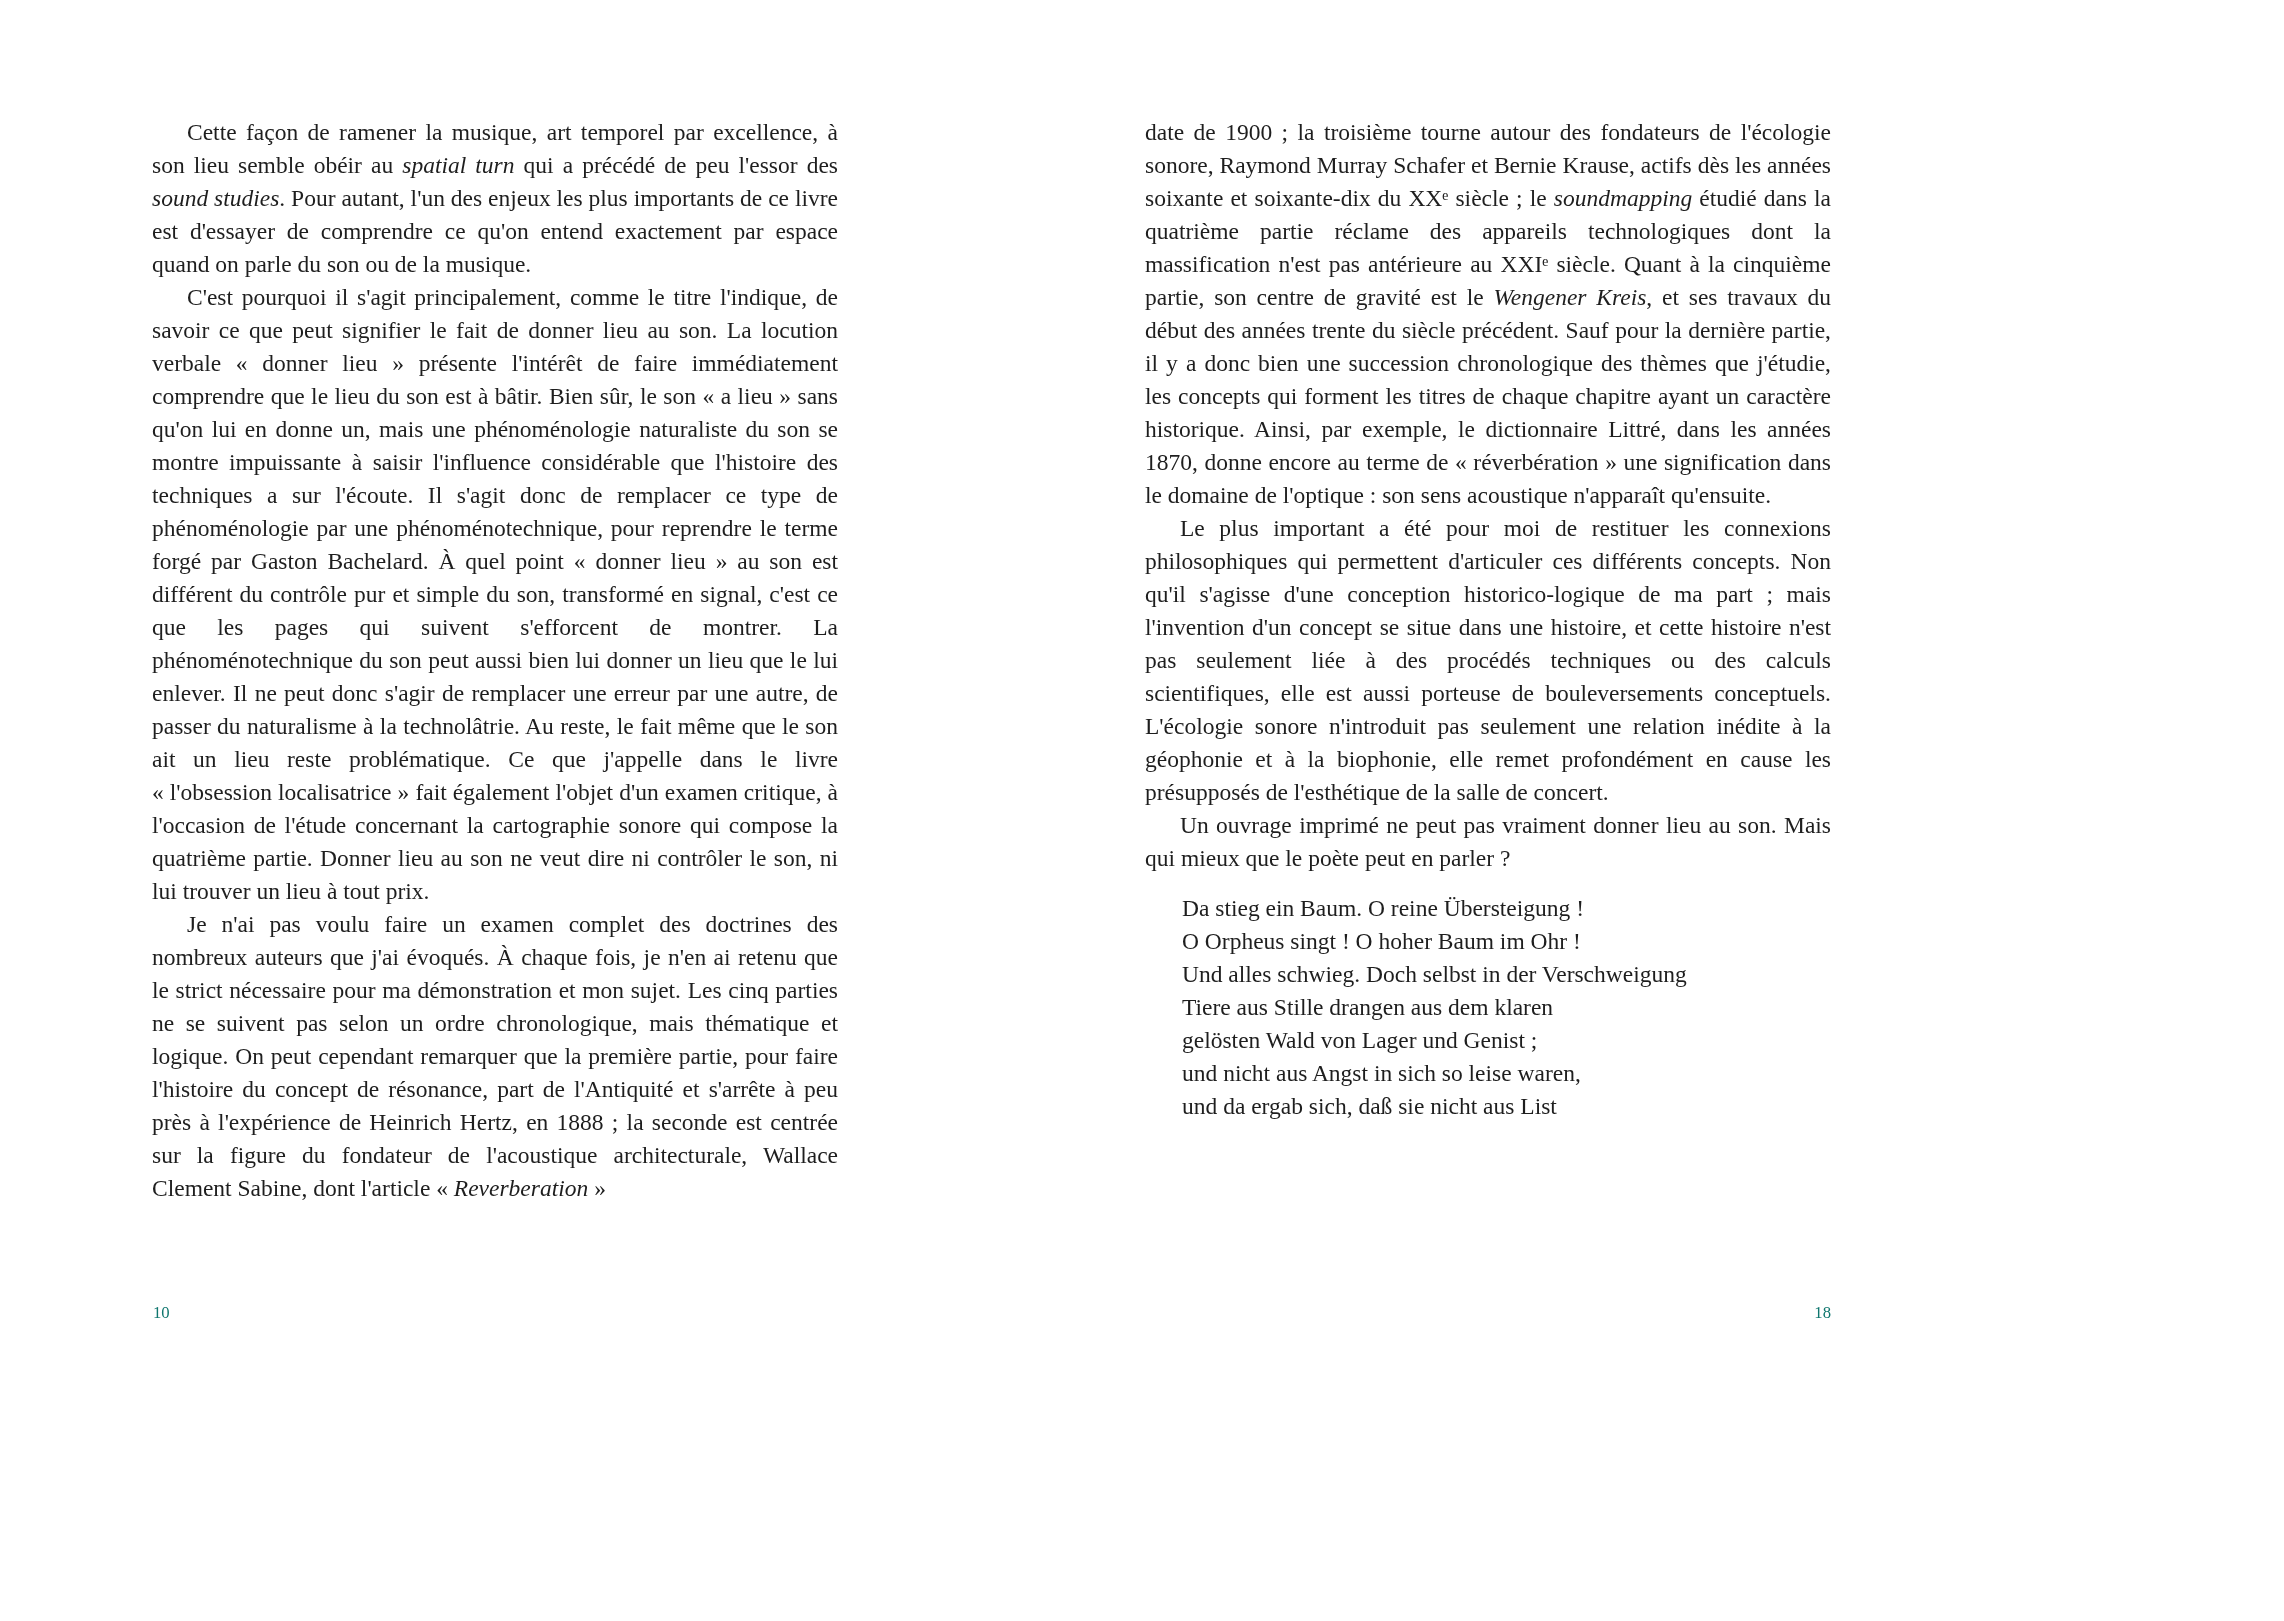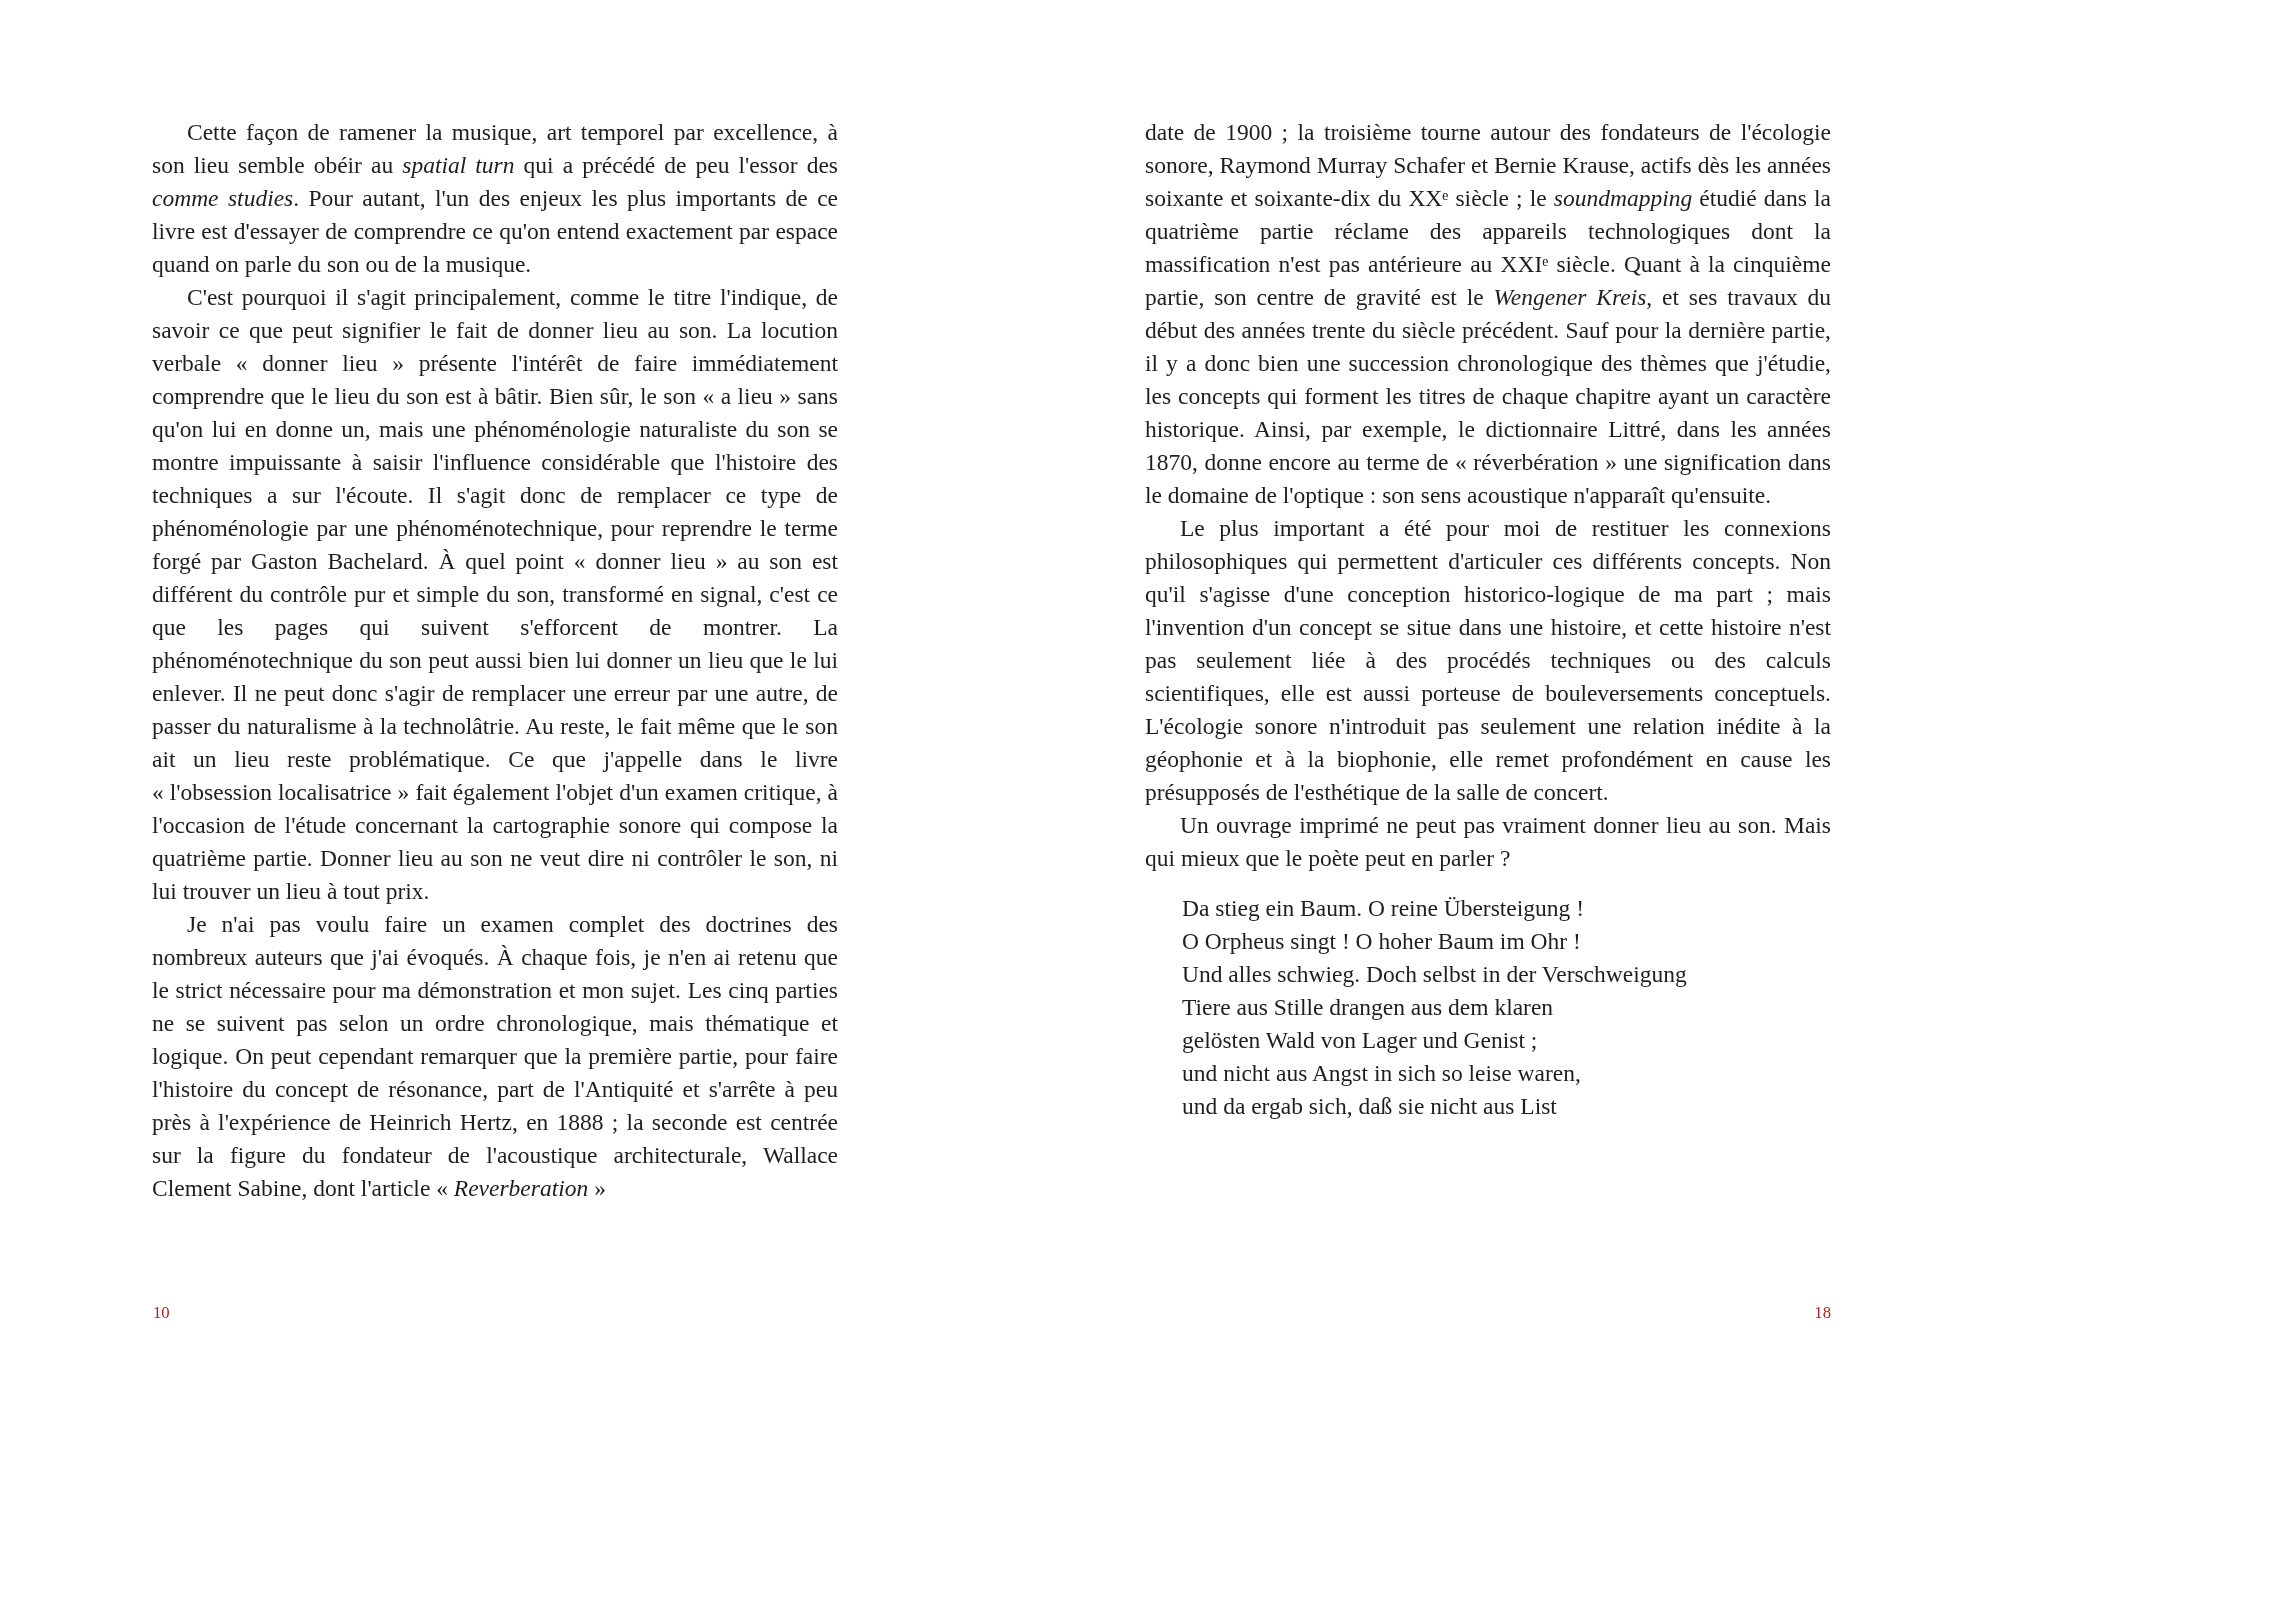--- a/index.html
+++ b/index.html
@@ -40,33 +40,33 @@
     font-size: 23.5px;
     line-height: 33px;
     white-space: nowrap;
   }
 
   .pagenum {
     position: absolute;
     top: 1302px;
     font-size: 16.7px;
     line-height: 21.6px;
-    color: #b91c1c;
+    color: #0f766e;
   }
   #pagenum-left  { left: 153px; }
   #pagenum-right { left: 1145px; width: 686px; text-align: right; }
 
   em { font-style: italic; }
 </style>
 </head>
 <body>
 
 <div id="left-col" class="page-col">
   <div>
-      <p class="para indent">Cette façon de ramener la musique, art temporel par excellence, à son lieu semble obéir au <em>spatial turn</em> qui a précédé de peu l'essor des <em>comme studies</em>. Pour autant, l'un des enjeux les plus importants de ce livre est d'essayer de comprendre ce qu'on entend exactement par espace quand on parle du son ou de la musique.</p>
+      <p class="para indent">Cette façon de ramener la musique, art temporel par excellence, à son lieu semble obéir au <em>spatial turn</em> qui a précédé de peu l'essor des <em>sound studies</em>. Pour autant, l'un des enjeux les plus importants de ce livre est d'essayer de comprendre ce qu'on entend exactement par espace quand on parle du son ou de la musique.</p>
       <p class="para indent">C'est pourquoi il s'agit principalement, comme le titre l'indique, de savoir ce que peut signifier le fait de donner lieu au son. La locution verbale «&nbsp;donner lieu&nbsp;» présente l'intérêt de faire immédiatement comprendre que le lieu du son est à bâtir. Bien sûr, le son «&nbsp;a lieu&nbsp;» sans qu'on lui en donne un, mais une phénoménologie naturaliste du son se montre impuissante à saisir l'influence considérable que l'histoire des techniques a sur l'écoute. Il s'agit donc de remplacer ce type de phénoménologie par une phénoménotechnique, pour reprendre le terme forgé par Gaston Bachelard. À quel point «&nbsp;donner lieu&nbsp;» au son est différent du contrôle pur et simple du son, transformé en signal, c'est ce que les pages qui suivent s'efforcent de montrer. La phénoménotechnique du son peut aussi bien lui donner un lieu que le lui enlever. Il ne peut donc s'agir de remplacer une erreur par une autre, de passer du naturalisme à la technolâtrie. Au reste, le fait même que le son ait un lieu reste problématique. Ce que j'appelle dans le livre «&nbsp;l'obsession localisatrice&nbsp;» fait également l'objet d'un examen critique, à l'occasion de l'étude concernant la cartographie sonore qui compose la quatrième partie. Donner lieu au son ne veut dire ni contrôler le son, ni lui trouver un lieu à tout prix.</p>
       <p class="para indent">Je n'ai pas voulu faire un examen complet des doctrines des nombreux auteurs que j'ai évoqués. À chaque fois, je n'en ai retenu que le strict nécessaire pour ma démonstration et mon sujet. Les cinq parties ne se suivent pas selon un ordre chronologique, mais thématique et logique. On peut cependant remarquer que la première partie, pour faire l'histoire du concept de résonance, part de l'Antiquité et s'arrête à peu près à l'expérience de Heinrich Hertz, en 1888&nbsp;; la seconde est centrée sur la figure du fondateur de l'acoustique architecturale, Wallace Clement Sabine, dont l'article «&nbsp;<em>Reverberation</em>&nbsp;»</p>
     </div>
 </div>
 
 <div id="right-col" class="page-col">
   <div>
       <p class="para">date de 1900&nbsp;; la troisième tourne autour des fondateurs de l'écologie sonore, Raymond Murray Schafer et Bernie Krause, actifs dès les années soixante et soixante-dix du XXᵉ siècle&nbsp;; le <em>soundmapping</em> étudié dans la quatrième partie réclame des appareils technologiques dont la massification n'est pas antérieure au XXIᵉ siècle. Quant à la cinquième partie, son centre de gravité est le <em>Wengener Kreis</em>, et ses travaux du début des années trente du siècle précédent. Sauf pour la dernière partie, il y a donc bien une succession chronologique des thèmes que j'étudie, les concepts qui forment les titres de chaque chapitre ayant un caractère historique. Ainsi, par exemple, le dictionnaire Littré, dans les années 1870, donne encore au terme de «&nbsp;réverbération&nbsp;» une signification dans le domaine de l'optique&nbsp;: son sens acoustique n'apparaît qu'ensuite.</p>
       <p class="para indent">Le plus important a été pour moi de restituer les connexions philosophiques qui permettent d'articuler ces différents concepts. Non qu'il s'agisse d'une conception historico-logique de ma part&nbsp;; mais l'invention d'un concept se situe dans une histoire, et cette histoire n'est pas seulement liée à des procédés techniques ou des calculs scientifiques, elle est aussi porteuse de bouleversements conceptuels. L'écologie sonore n'introduit pas seulement une relation inédite à la géophonie et à la biophonie, elle remet profondément en cause les présupposés de l'esthétique de la salle de concert.</p>
       <p class="para indent">Un ouvrage imprimé ne peut pas vraiment donner lieu au son. Mais qui mieux que le poète peut en parler&nbsp;?</p>

